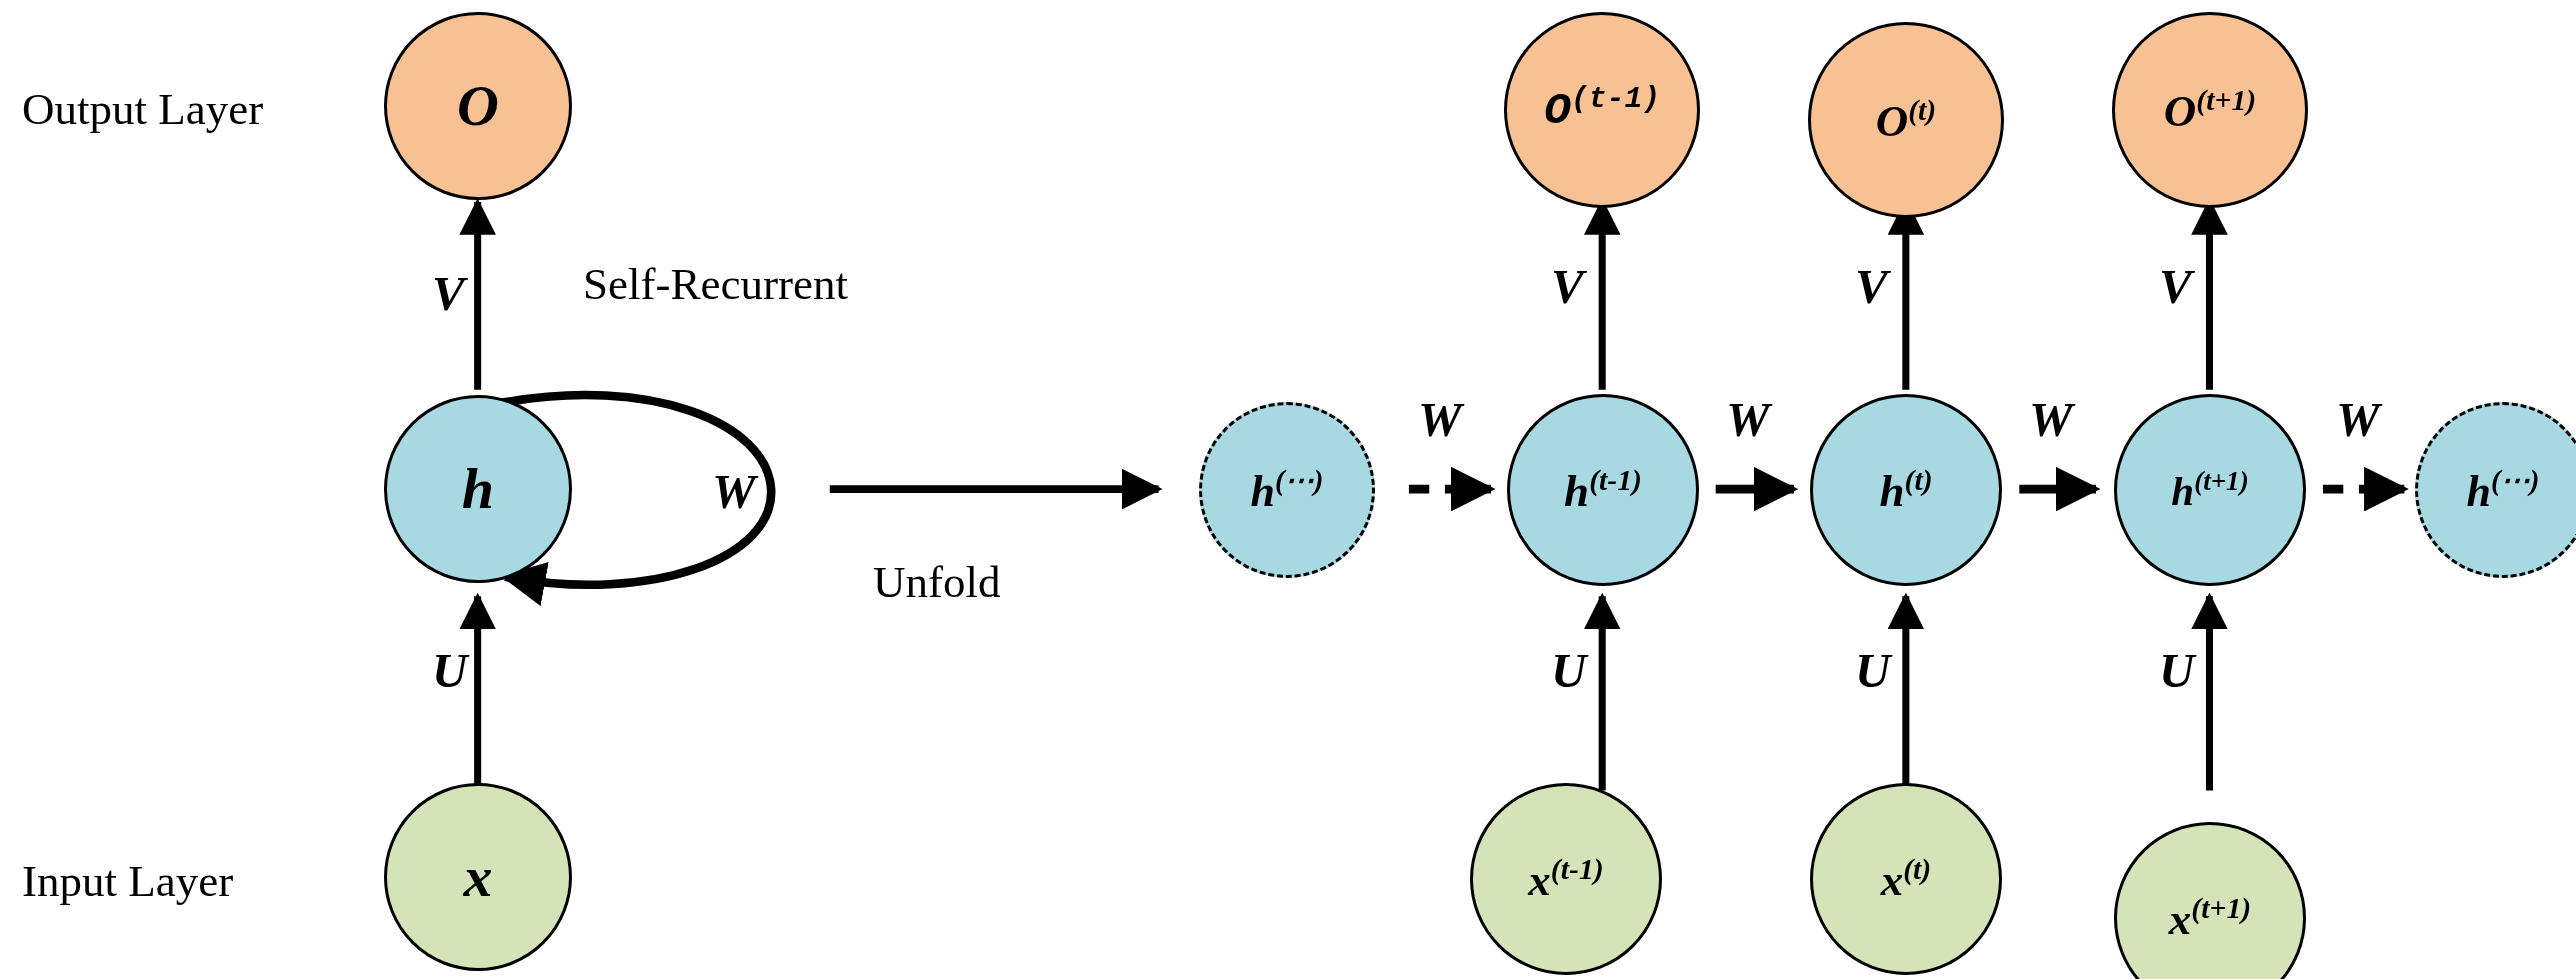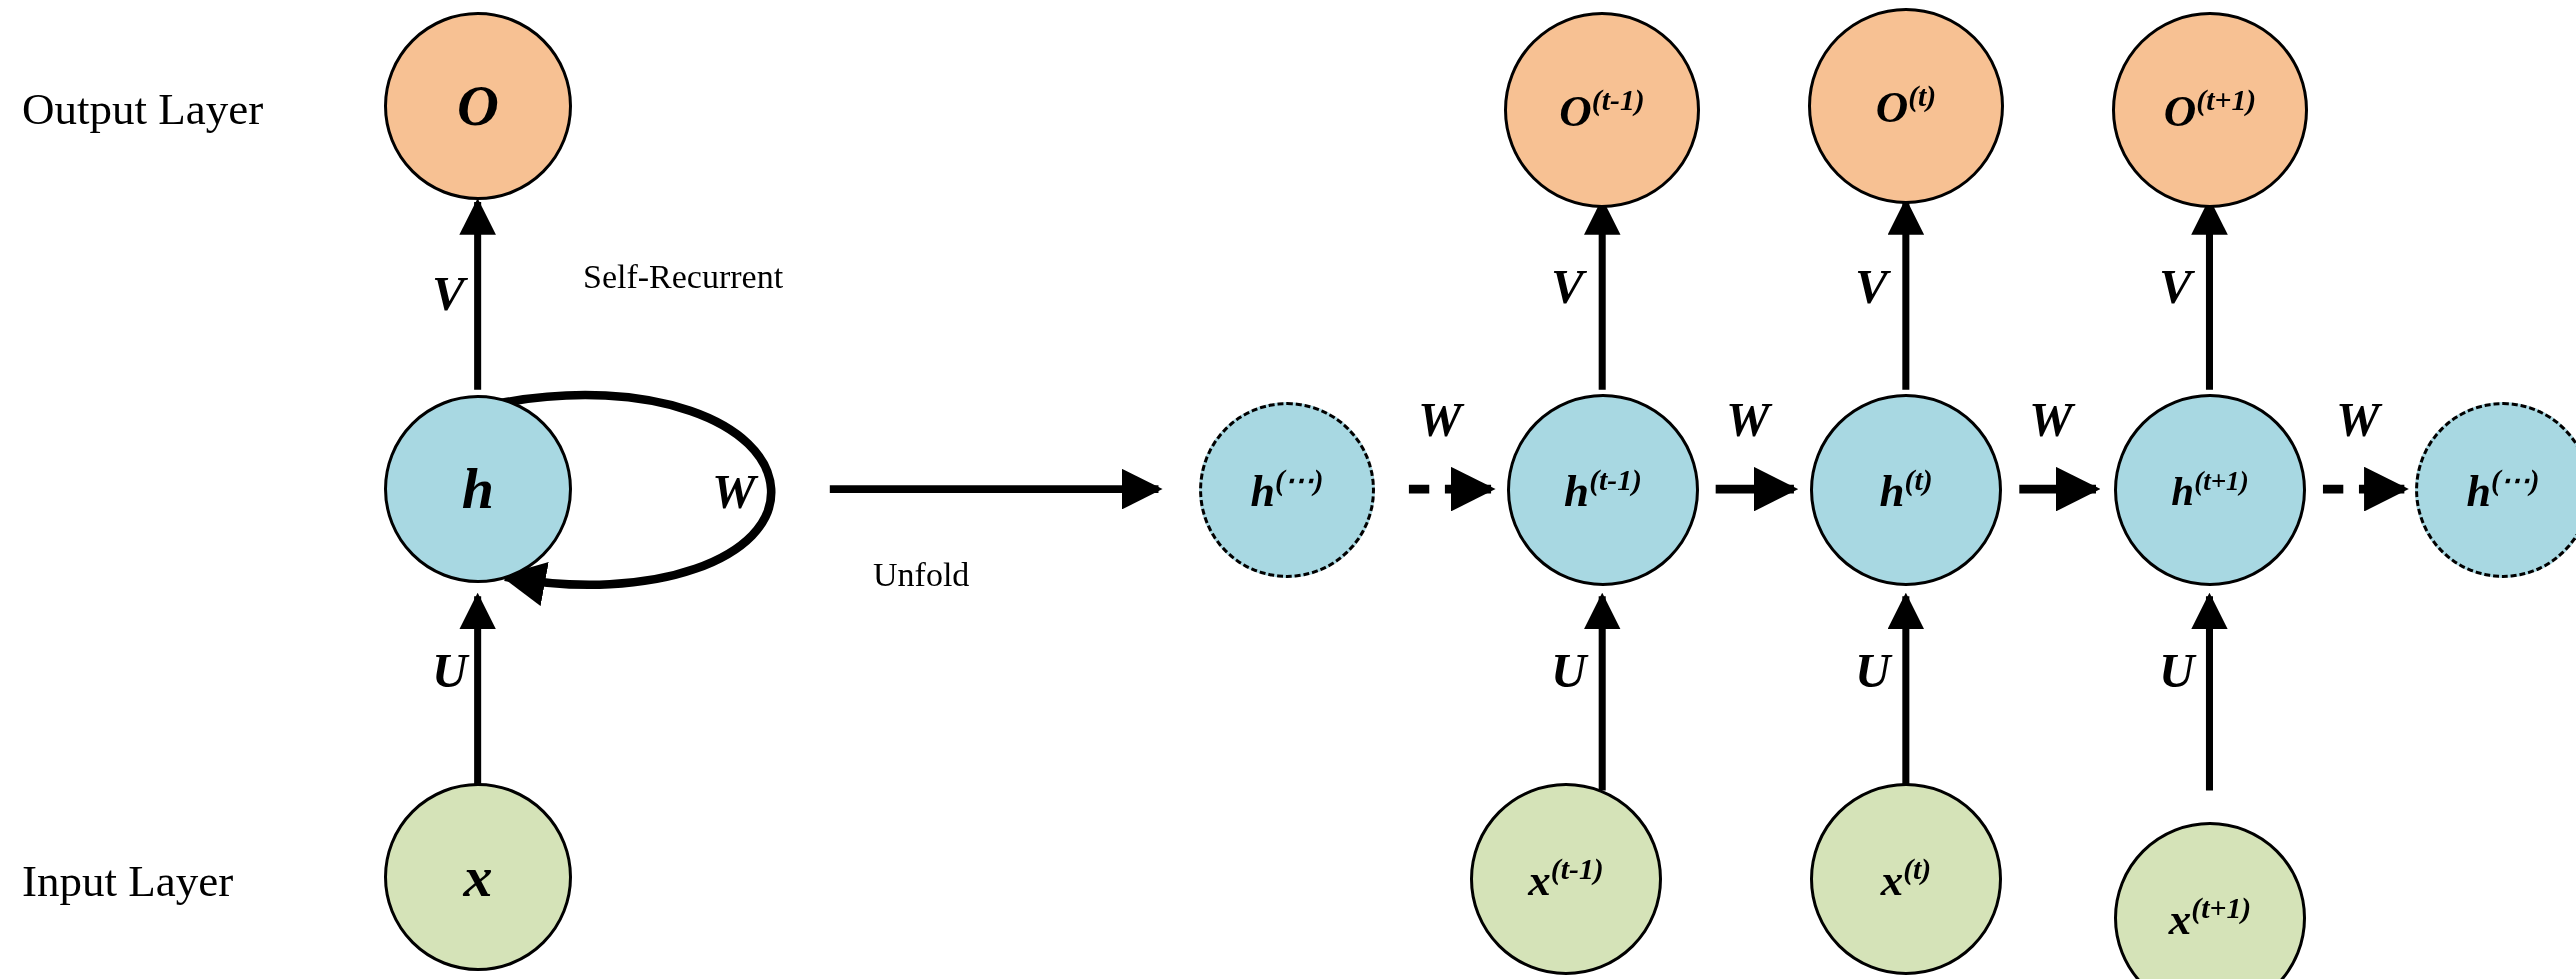--- a/index.html
+++ b/index.html
@@ -22,21 +22,21 @@
 
   
   .layerlabel{position:absolute;color:#000;white-space:nowrap;
               font-family:"Liberation Serif","DejaVu Serif",serif;
               font-size:45px;font-weight:normal;}
   .wlabel{position:absolute;color:#000;white-space:nowrap;
           font-family:"Liberation Serif","DejaVu Serif",serif;
           font-style:italic;font-weight:bold;font-size:49px;}
   .plainlabel{position:absolute;color:#000;white-space:nowrap;
           font-family:"Liberation Serif","DejaVu Serif",serif;
-          font-size:34px;}
+          font-size:45px;}
 </style>
 </head>
 <body>
 
 <div id="stage">
 
   <svg id="canvas" viewBox="0 0 3291 1251">
     <defs>
       <marker id="arrow" viewBox="0 0 10 10" refX="9" refY="5" markerWidth="5.2" markerHeight="5.2" orient="auto-start-reverse">
         <path d="M 0 0 L 10 5 L 0 10 z" fill="#000"></path>
@@ -95,34 +95,34 @@
 
   <div class="plainlabel" style="left:873px;top:509px;margin-top:47px;">Unfold</div>
 
   <div class="node dashed" style="left:1199px;top:402px;width:176px;height:176px;background:#A8D8E2;">
     <span class="lbl" style="font-size:44px;"><span>h</span><span class="sup">(⋯)</span></span>
   </div>
 
   <div class="wlabel" style="left:1418px;top:391px;">W</div>
 
   <div class="node" style="left:1504px;top:11.7px;width:196px;height:196px;background:#F7C193;">
-    <span class="lbl" style="font-size:45px;"><span>O</span><span class="sup">(t-1)</span></span>
+    <span class="lbl" style="font-size:45px;font-family:Liberation Mono, monospace;"><span>O</span><span class="sup">(t-1)</span></span>
   </div>
   <div class="node" style="left:1507px;top:394px;width:192px;height:192px;background:#A8D8E2;">
     <span class="lbl" style="font-size:45px;"><span>h</span><span class="sup">(t-1)</span></span>
   </div>
   <div class="node" style="left:1470px;top:783px;width:192px;height:192px;background:#D5E3B8;">
     <span class="lbl" style="font-size:45px;"><span>x</span><span class="sup">(t-1)</span></span>
   </div>
   <div class="wlabel" style="left:1551px;top:258px;">V</div>
   <div class="wlabel" style="left:1551px;top:642px;">U</div>
 
   <div class="wlabel" style="left:1726px;top:391px;">W</div>
 
-  <div class="node" style="left:1808px;top:8px;width:196px;height:196px;background:#F7C193;">
+  <div class="node" style="left:1808px;top:22px;width:196px;height:196px;background:#F7C193;">
     <span class="lbl" style="font-size:45px;"><span>O</span><span class="sup">(t)</span></span>
   </div>
   <div class="node" style="left:1810px;top:394px;width:192px;height:192px;background:#A8D8E2;">
     <span class="lbl" style="font-size:45px;"><span>h</span><span class="sup">(t)</span></span>
   </div>
   <div class="node" style="left:1810px;top:783px;width:192px;height:192px;background:#D5E3B8;">
     <span class="lbl" style="font-size:45px;font-family:Liberation Serif, serif;"><span>x</span><span class="sup">(t)</span></span>
   </div>
   <div class="wlabel" style="left:1855px;top:258px;">V</div>
   <div class="wlabel" style="left:1855px;top:642px;">U</div>

